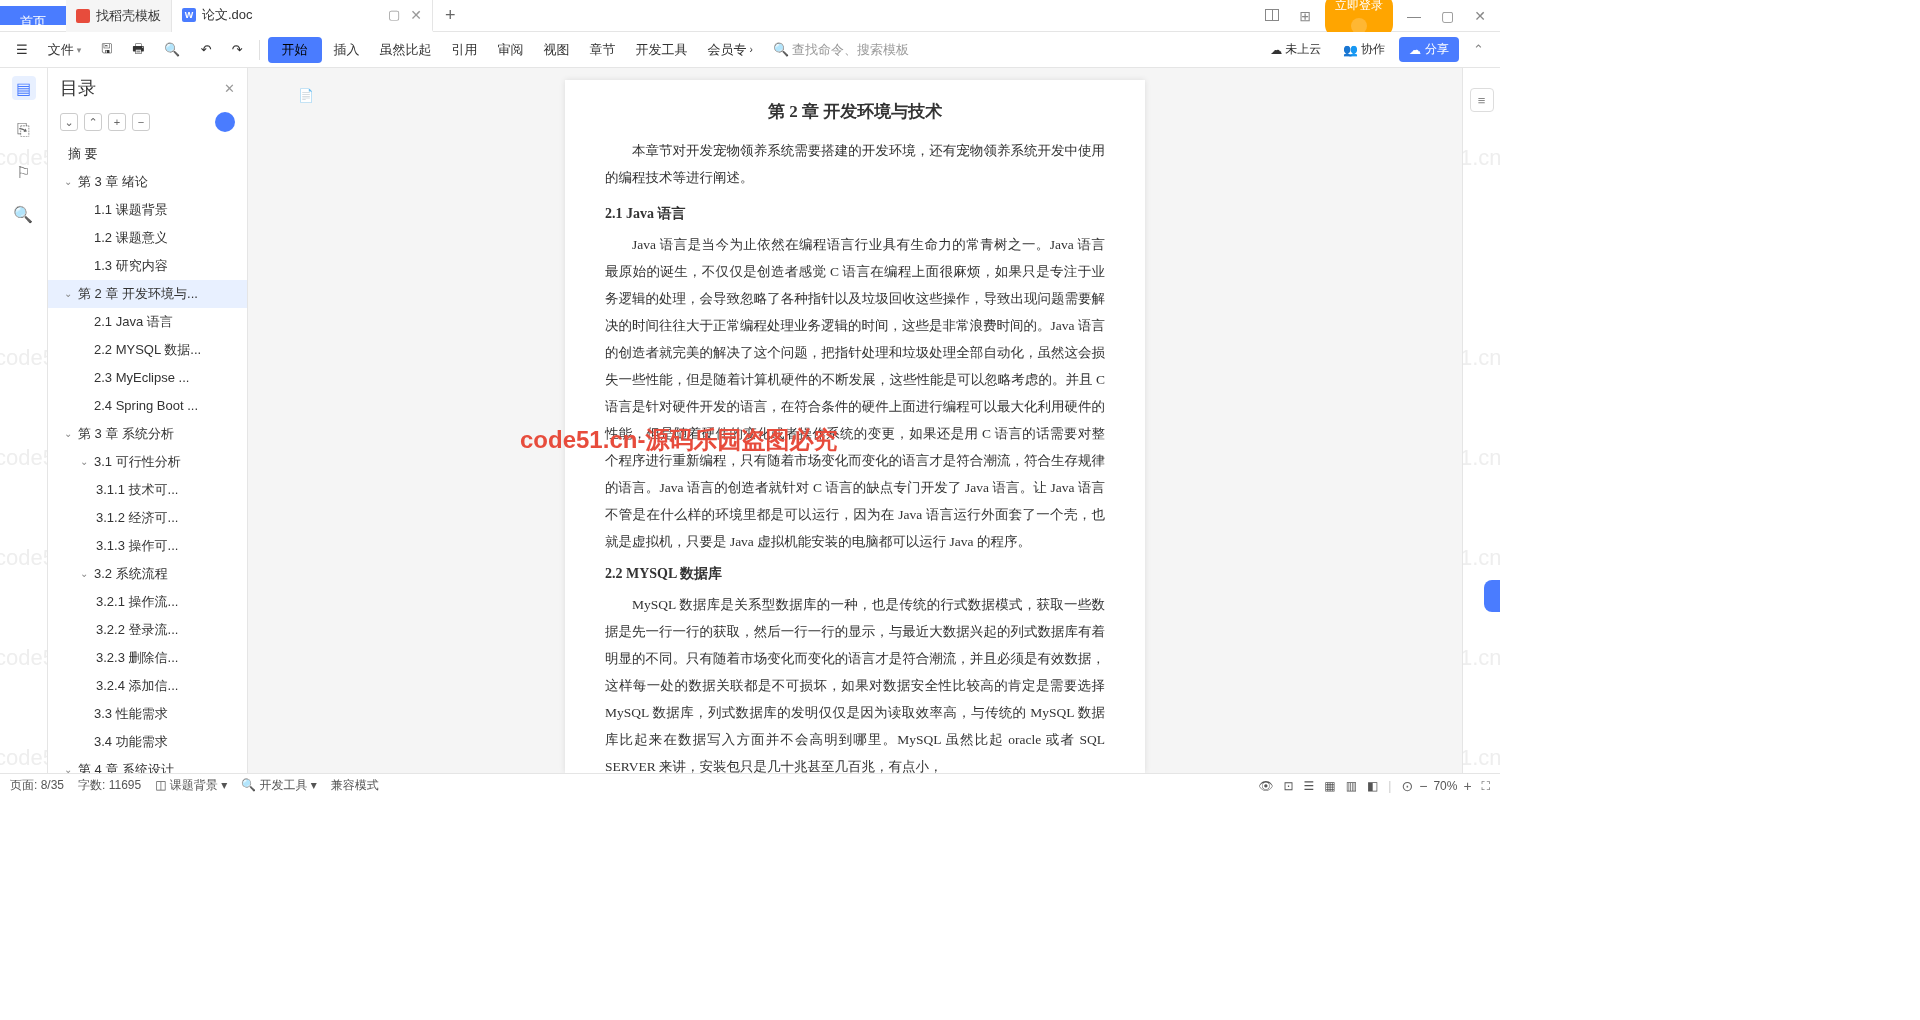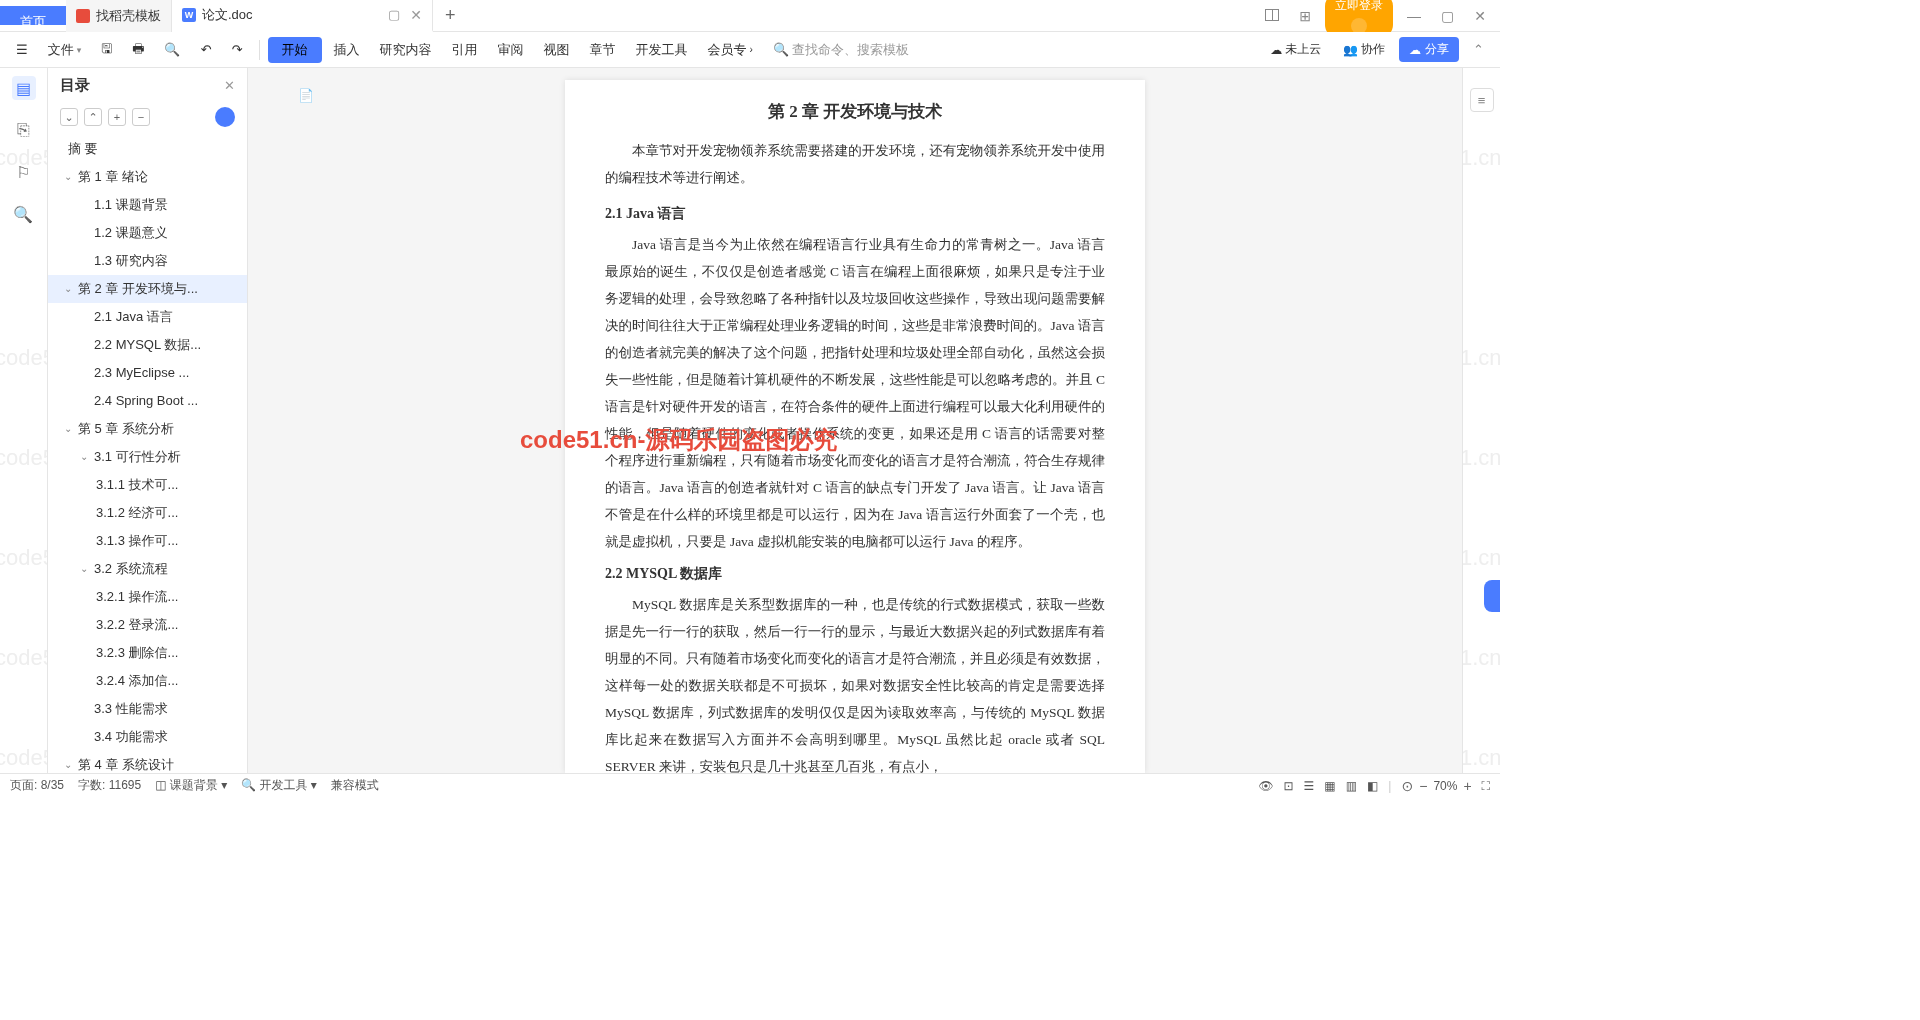--- a/index.html
+++ b/index.html
@@ -34,21 +34,21 @@
 
 
 .main { display: flex; height: calc(100% - 92px); position: relative; z-index: 2; }
 .left-rail { width: 48px; border-right: 1px solid #e5e5e5; display: flex; flex-direction: column; align-items: center; padding-top: 8px; gap: 18px; }
 .rail-icon { width: 24px; height: 24px; display: flex; align-items: center; justify-content: center; color: #666; cursor: pointer; font-size: 16px; }
 .rail-icon.active { background: #e8f0ff; color: #4a7cff; border-radius: 4px; }
 
 
 .toc-panel { width: 200px; border-right: 1px solid #e5e5e5; display: flex; flex-direction: column; background: #fff; }
 .toc-header { display: flex; align-items: center; padding: 8px 12px; }
-.toc-title { font-size: 15px; font-weight: bold; flex: 1; }
+.toc-title { font-size: 18px; font-weight: normal; flex: 1; }
 .toc-close { color: #999; cursor: pointer; }
 .toc-tools { display: flex; gap: 6px; padding: 4px 12px 8px; align-items: center; }
 .toc-tool { width: 18px; height: 18px; border: 1px solid #ccc; display: flex; align-items: center; justify-content: center; font-size: 11px; cursor: pointer; color: #666; border-radius: 3px; }
 .toc-ai { margin-left: auto; width: 20px; height: 20px; background: #4a7cff; border-radius: 50%; cursor: pointer; }
 .toc-list { flex: 1; overflow-y: auto; font-size: 13px; }
 .toc-item { padding: 4px 12px; cursor: pointer; display: flex; align-items: center; gap: 4px; white-space: nowrap; overflow: hidden; text-overflow: ellipsis; line-height: 20px; }
 .toc-item.selected { background: #e8f0ff; }
 .toc-chevron { color: #888; font-size: 10px; width: 10px; display: inline-block; }
 .toc-l0 { padding-left: 20px; }
 .toc-l1 { padding-left: 16px; }
@@ -147,21 +147,21 @@
       <span style="font-size:9px;color:#888">▾</span>
     </span>
   <span class="ribbon-btn">🖫</span>
   <span class="ribbon-btn">🖶</span>
   <span class="ribbon-btn">🔍</span>
   <span class="ribbon-btn">↶</span>
   <span class="ribbon-btn">↷</span>
   <span class="ribbon-sep"></span>
   <span class="ribbon-btn primary">开始</span>
   <span class="ribbon-btn">插入</span>
-  <span class="ribbon-btn">研究内容</span>
+  <span class="ribbon-btn">虽然比起</span>
   <span class="ribbon-btn">引用</span>
   <span class="ribbon-btn">审阅</span>
   <span class="ribbon-btn">视图</span>
   <span class="ribbon-btn">章节</span>
   <span class="ribbon-btn">开发工具</span>
   <span class="ribbon-btn">
       <span>会员专</span>
       <span style="font-size:10px">›</span>
     </span>
   <span class="ribbon-btn" style="color:#999">🔍 <span>查找命令、搜索模板</span></span>
@@ -192,21 +192,21 @@
       <span class="toc-tool">+</span>
       <span class="toc-tool">−</span>
       <span class="toc-ai"></span>
     </div>
     <div class="toc-list" id="toc-list">
         <div class="toc-item toc-l0">
           <span>摘  要</span>
         </div>
         <div class="toc-item toc-l1">
           <span class="toc-chevron">⌄</span>
-          <span>第 1 章  绪论</span>
+          <span>第 3 章  绪论</span>
         </div>
         <div class="toc-item toc-l2">
           <span class="toc-chevron"></span>
           <span>1.1 课题背景</span>
         </div>
         <div class="toc-item toc-l2">
           <span class="toc-chevron"></span>
           <span>1.2 课题意义</span>
         </div>
         <div class="toc-item toc-l2">
@@ -228,21 +228,21 @@
         <div class="toc-item toc-l2">
           <span class="toc-chevron"></span>
           <span>2.3 MyEclipse ...</span>
         </div>
         <div class="toc-item toc-l2">
           <span class="toc-chevron"></span>
           <span>2.4 Spring Boot ...</span>
         </div>
         <div class="toc-item toc-l1">
           <span class="toc-chevron">⌄</span>
-          <span>第 5 章  系统分析</span>
+          <span>第 3 章  系统分析</span>
         </div>
         <div class="toc-item toc-l2">
           <span class="toc-chevron">⌄</span>
           <span>3.1 可行性分析</span>
         </div>
         <div class="toc-item toc-l3">
           <span>3.1.1 技术可...</span>
         </div>
         <div class="toc-item toc-l3">
           <span>3.1.2 经济可...</span>

